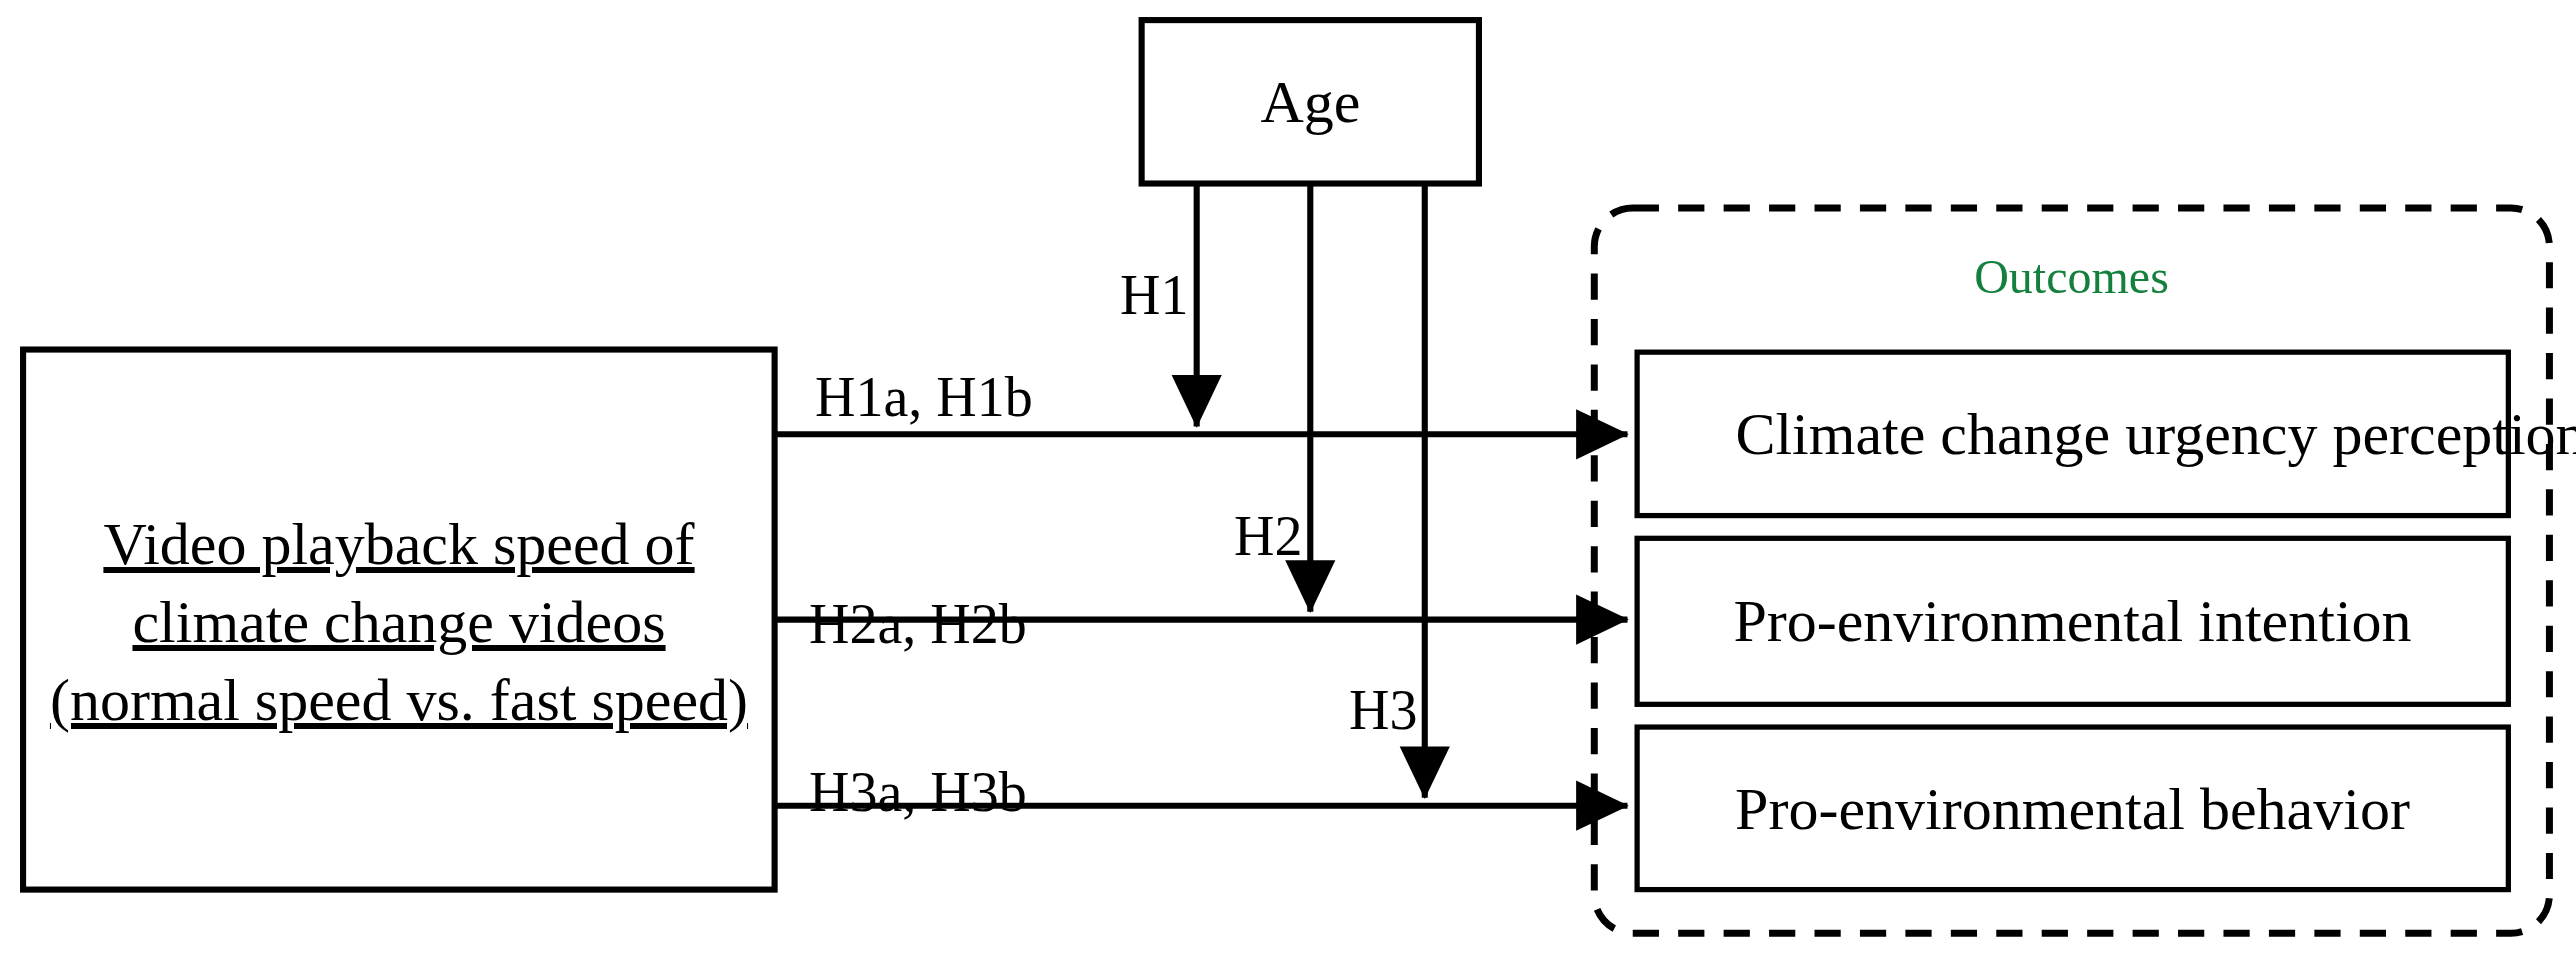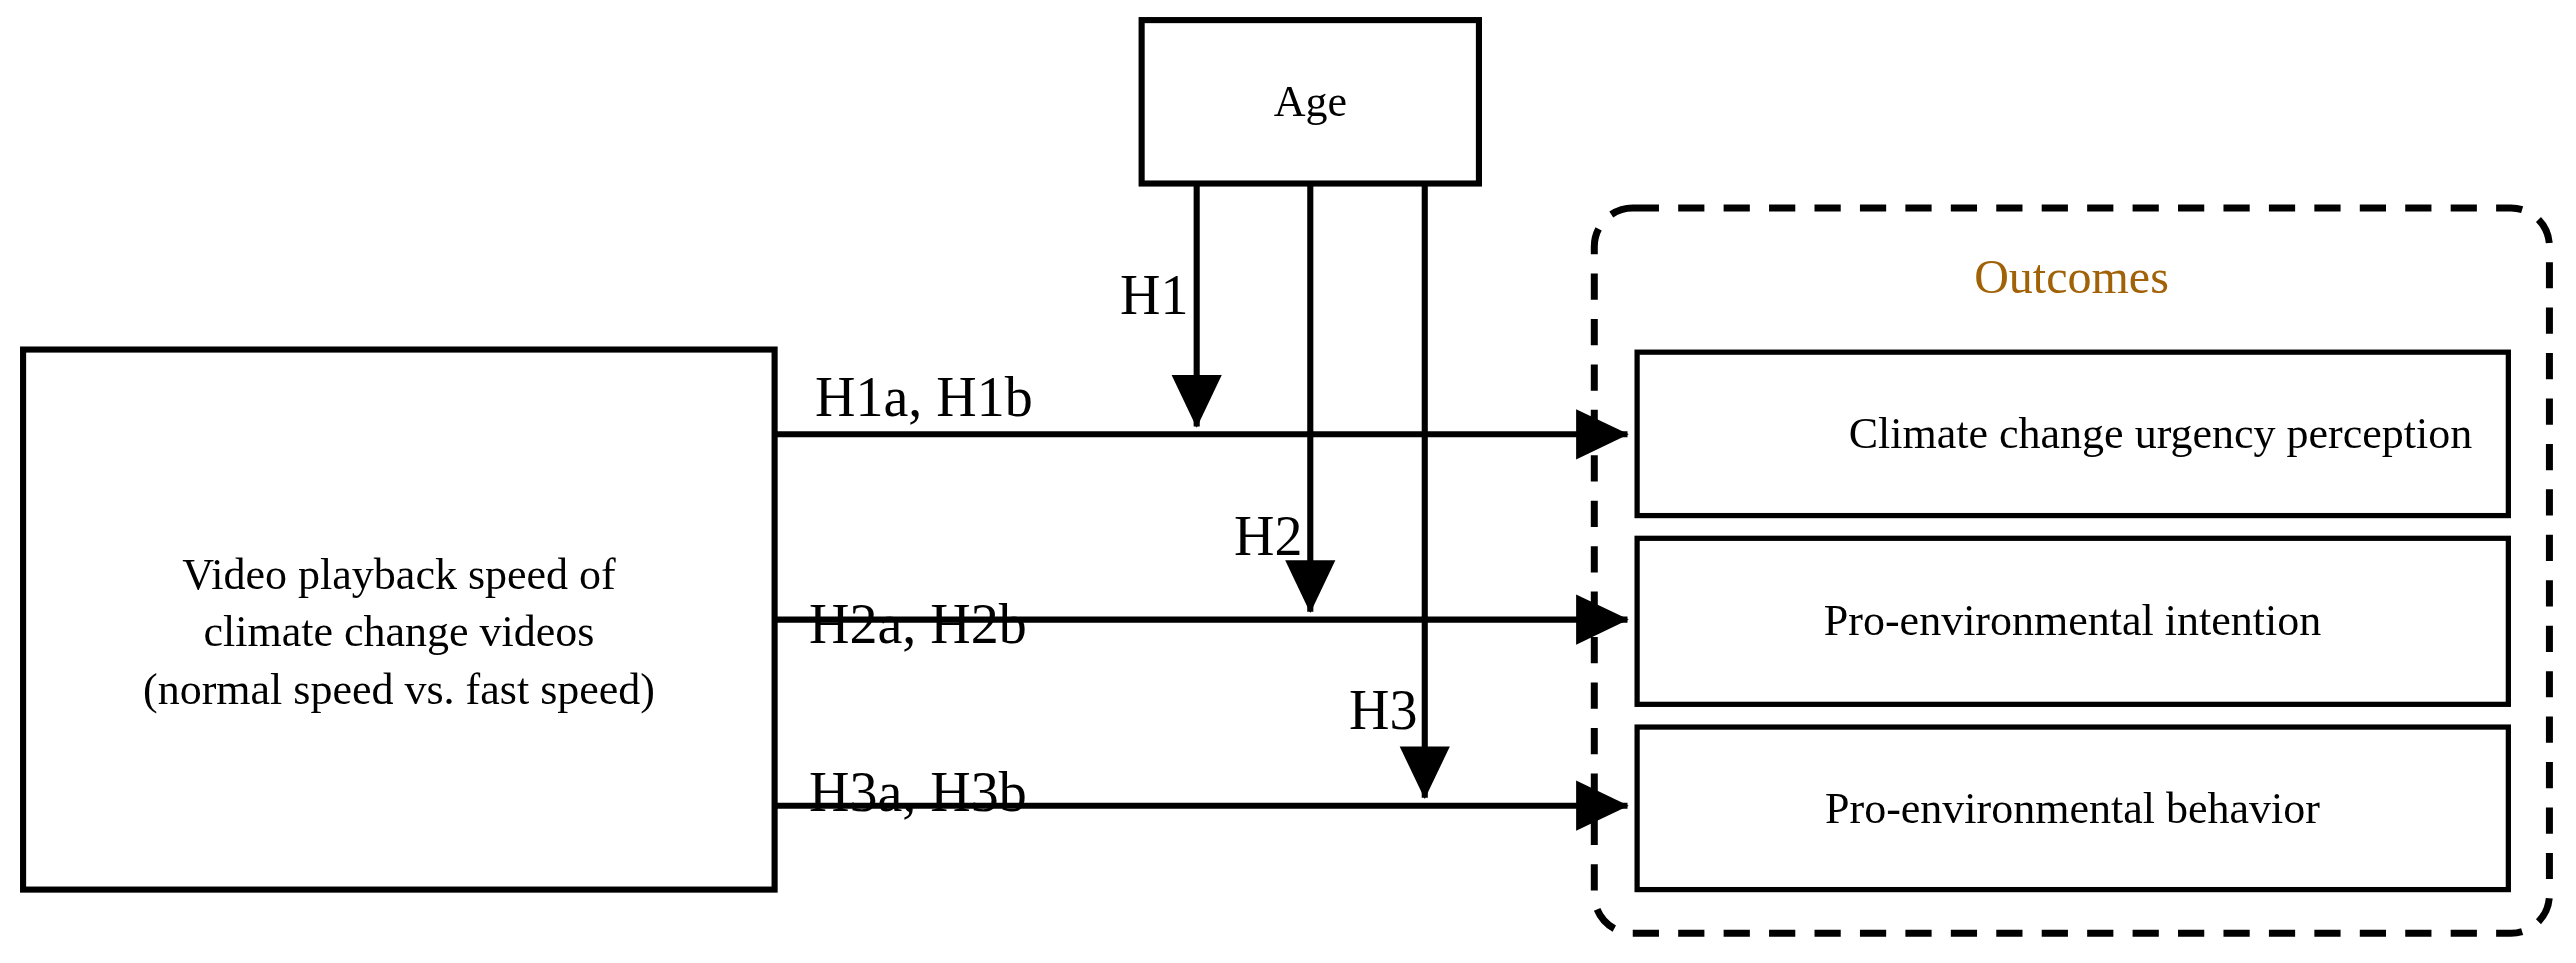--- a/index.html
+++ b/index.html
@@ -25,41 +25,41 @@
     width: 2576px;
     height: 963px;
   }
   .node-label {
     position: absolute;
     display: flex;
     align-items: center;
     justify-content: center;
     text-align: center;
     font-family: "Liberation Serif", "DejaVu Serif", serif;
-    font-size: 44px;
+    font-size: 60px;
     line-height: 1.30;
     color: #000000;
     white-space: pre-line;
     pointer-events: none;
   }
   .edge-label {
     position: absolute;
     font-family: "Liberation Serif", "DejaVu Serif", serif;
     font-size: 56px;
     line-height: 1;
     color: #000000;
     white-space: nowrap;
   }
   .group-title {
     position: absolute;
     text-align: center;
     font-family: "Liberation Serif", "DejaVu Serif", serif;
     font-size: 48px;
     line-height: 1;
-    color: #a16207;
+    color: #15803d;
   }
 </style>
 </head>
 <body>
 
 <div id="canvas">
 
   <svg id="diagram-svg" viewBox="0 0 2947 1102">
     <defs>
       <marker id="arrow-right" markerWidth="9" markerHeight="9" refX="8.4" refY="4.5" orient="auto" markerUnits="strokeWidth">
@@ -82,21 +82,21 @@
 
     <line x1="886" y1="497" x2="1862" y2="497" stroke="#000000" stroke-width="7" marker-end="url(#arrow-right)"></line>
     <line x1="886" y1="709" x2="1862" y2="709" stroke="#000000" stroke-width="7" marker-end="url(#arrow-right)"></line>
     <line x1="886" y1="922" x2="1862" y2="922" stroke="#000000" stroke-width="7" marker-end="url(#arrow-right)"></line>
 
     <line x1="1369" y1="210" x2="1369" y2="488" stroke="#000000" stroke-width="7" marker-end="url(#arrow-down)"></line>
     <line x1="1499" y1="210" x2="1499" y2="700" stroke="#000000" stroke-width="7" marker-end="url(#arrow-down)"></line>
     <line x1="1630" y1="210" x2="1630" y2="913" stroke="#000000" stroke-width="7" marker-end="url(#arrow-down)"></line>
   </svg>
 
-  <div class="node-label" style="left:23px; top:362px; width:752px; height:540px;">Video playback speed of
+  <div class="node-label" style="left:23px; top:352px; width:752px; height:540px;text-decoration:underline;">Video playback speed of
 climate change videos
 (normal speed vs. fast speed)</div>
 
   <div class="node-label" style="left:1142px; top:20px; width:337px; height:163px;">Age</div>
 
   <div class="group-title" style="left:1594px; top:253px; width:955px;">Outcomes</div>
 
   <div class="node-label" style="left:1725px; top:352px; width:871px; height:163px;">Climate change urgency perception</div>
 
   <div class="node-label" style="left:1637px; top:538px; width:871px; height:166px;">Pro-environmental intention</div>

